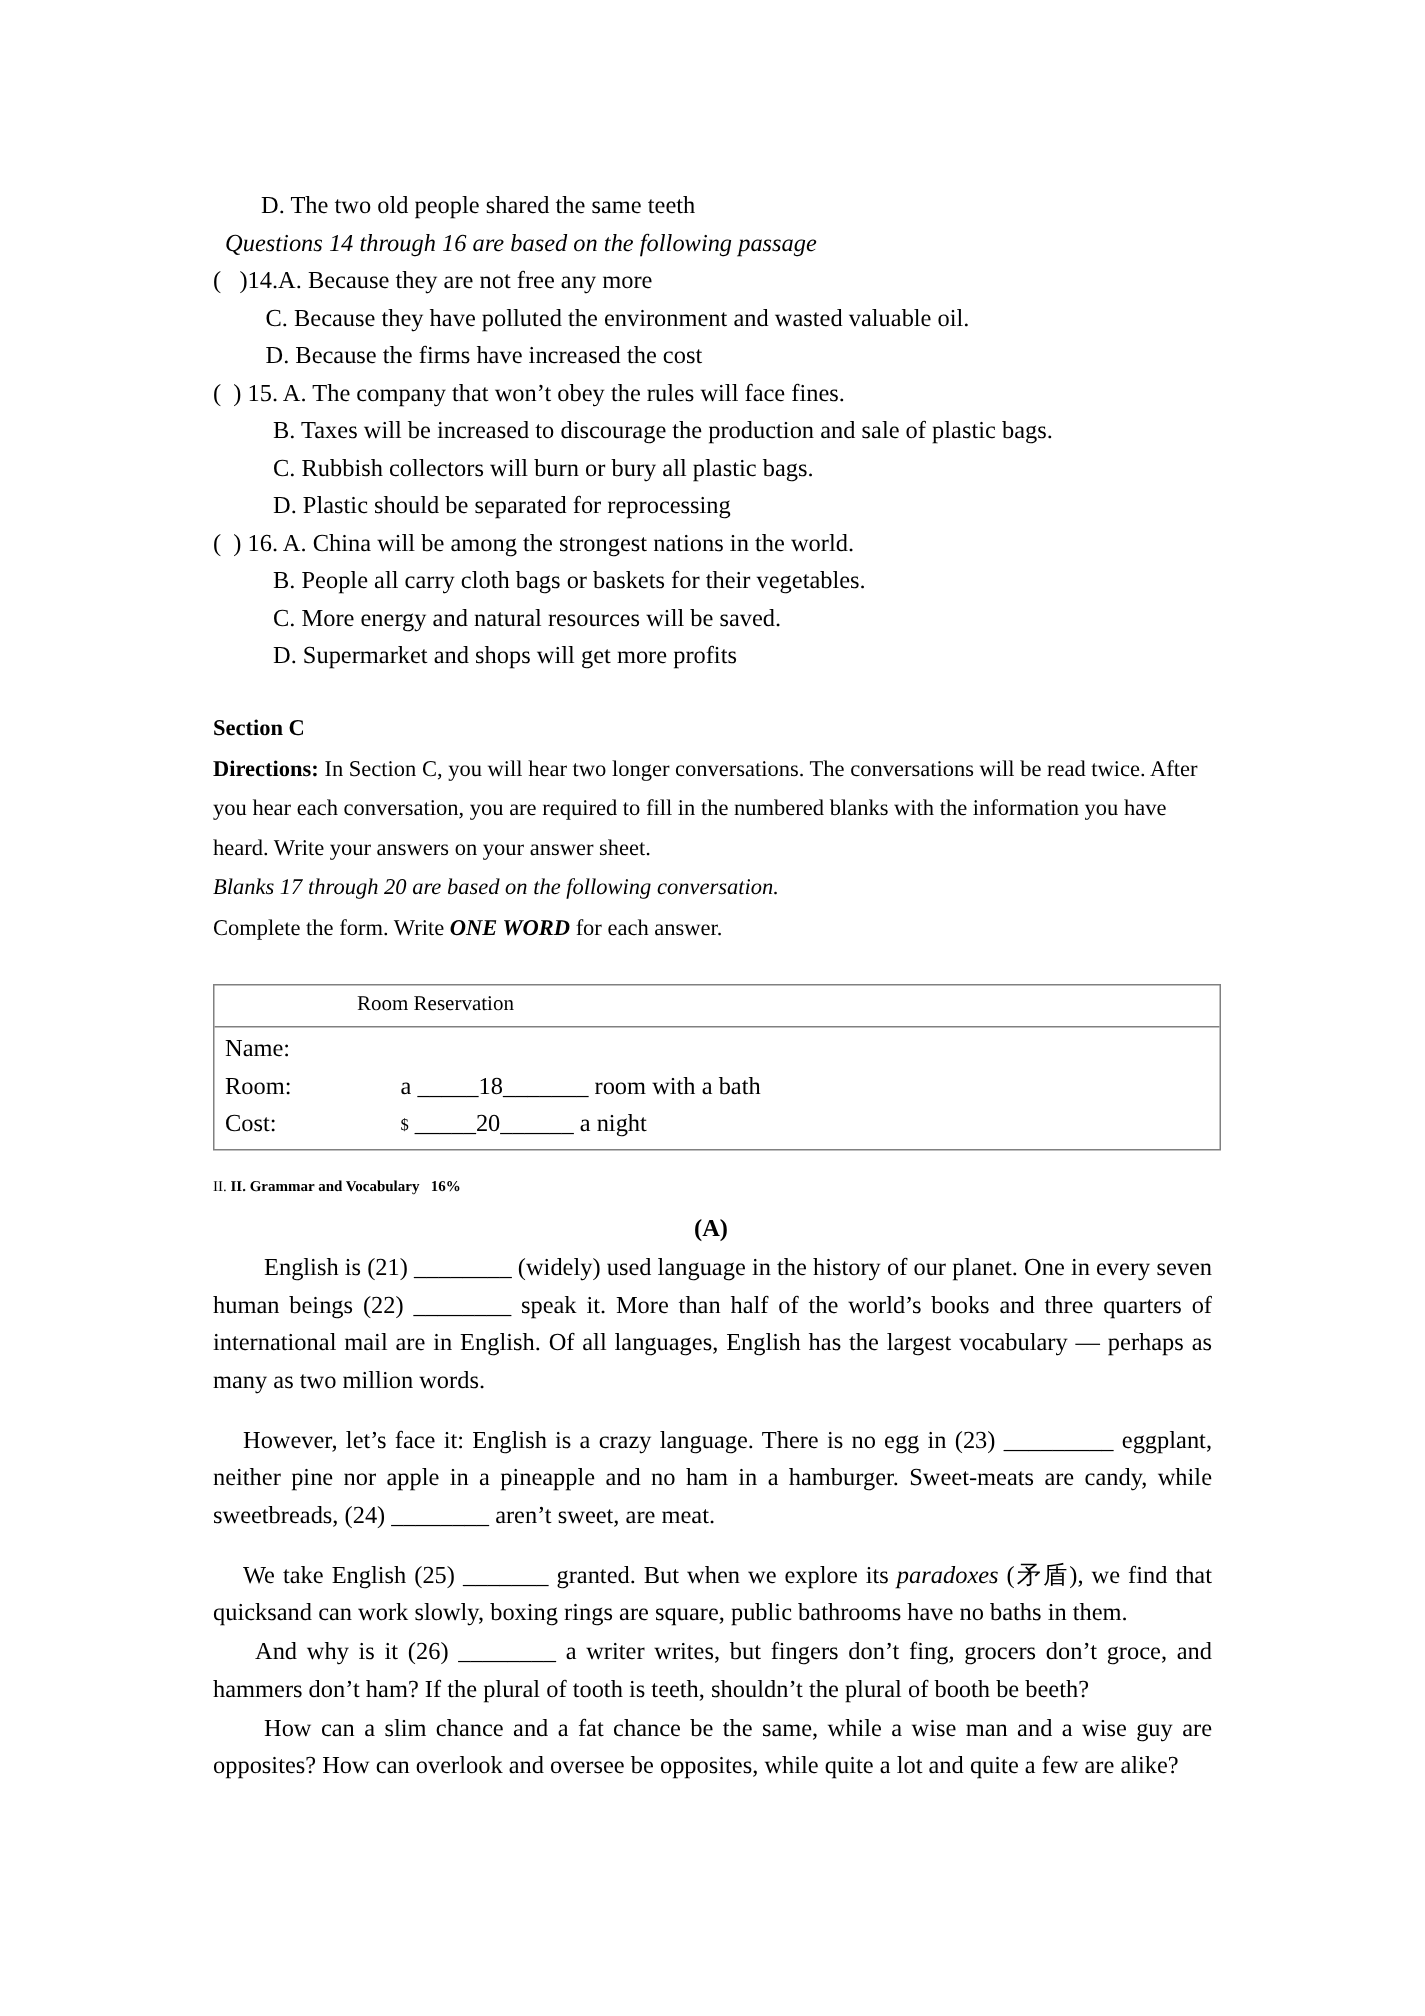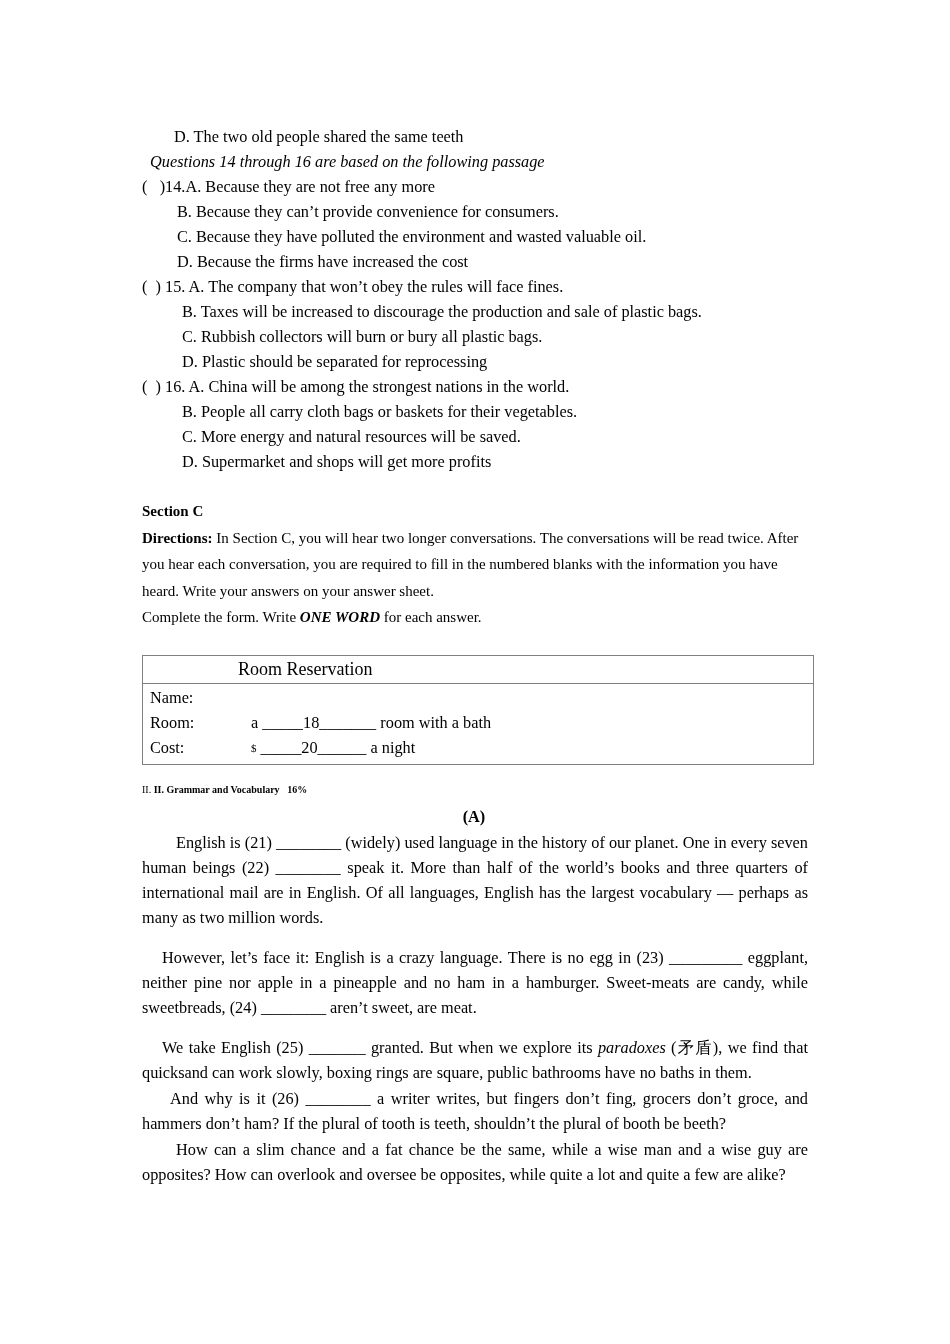--- a/index.html
+++ b/index.html
@@ -48,31 +48,32 @@
 
   
   .res-wrap {
     margin-top: 24px;
     border: 1px solid #808080;
     width: 672px;
     box-sizing: border-box;
   }
   .res-head {
     border-bottom: 1px solid #808080;
-    font-size: 18px;
+    font-size: 14px;
     line-height: 24px;
     padding: 1px 0 2px 0;
   }
   .res-head-text { padding-left: 95px; }
   .res-body { padding: 1px 0 3px 0; }
   .res-row {
     display: flex;
     font-size: 16.3px;
     line-height: 25px;
     padding-left: 7px;
+    gap: 16px;
   }
   .res-label { width: 101px; flex: none; }
   .res-value { flex: 1; }
   .money { font-size: 11px; vertical-align: 1px; }
 
   
   .sec-title {
     margin-top: 12px;
     font-size: 10px;
     line-height: 25px;
@@ -99,38 +100,38 @@
 </head>
 <body>
 
 <div class="page">
 
   <div class="line opt-d-top">D. The two old people shared the same teeth</div>
 
   <div class="line ital qhead"> Questions 14 through 16 are based on the following passage</div>
 
   <div class="line stem"><span>(   )14.</span><span>A. Because they are not free any more</span></div>
-  <div class="line opt-a">B. Because they can’t provide convenience for consumers.</div>
   <div class="line opt-a">C. Because they have polluted the environment and wasted valuable oil.</div>
   <div class="line opt-a">D. Because the firms have increased the cost</div>
 
   <div class="line stem"><span>(  ) 15.</span> <span>A. The company that won’t obey the rules will face fines.</span></div>
   <div class="line opt-b">B. Taxes will be increased to discourage the production and sale of plastic bags.</div>
   <div class="line opt-b">C. Rubbish collectors will burn or bury all plastic bags.</div>
   <div class="line opt-b">D. Plastic should be separated for reprocessing</div>
 
   <div class="line stem"><span>(  ) 16.</span> <span>A. China will be among the strongest nations in the world.</span></div>
   <div class="line opt-b">B. People all carry cloth bags or baskets for their vegetables.</div>
   <div class="line opt-b">C. More energy and natural resources will be saved.</div>
   <div class="line opt-b">D. Supermarket and shops will get more profits</div>
 
   <div class="gap-block"></div>
 
   <div class="para bold">Section C</div>
   <div class="para"><span class="bold">Directions:</span><span> In Section C, you will hear two longer conversations. The conversations will be read twice. After you hear each conversation, you are required to fill in the numbered blanks with the information you have heard. Write your answers on your answer sheet.</span></div>
+  <div class="para ital">Blanks 17 through 20 are based on the following conversation.</div>
   <div class="para"><span>Complete the form. Write </span><span class="bi">ONE WORD</span><span> for each answer.</span></div>
 
   <div class="res-wrap">
     <div class="res-head">
       <span class="res-head-text">Room Reservation</span>
     </div>
     <div class="res-body">
       <div class="res-row">
         <span class="res-label">Name:</span>
       </div>

